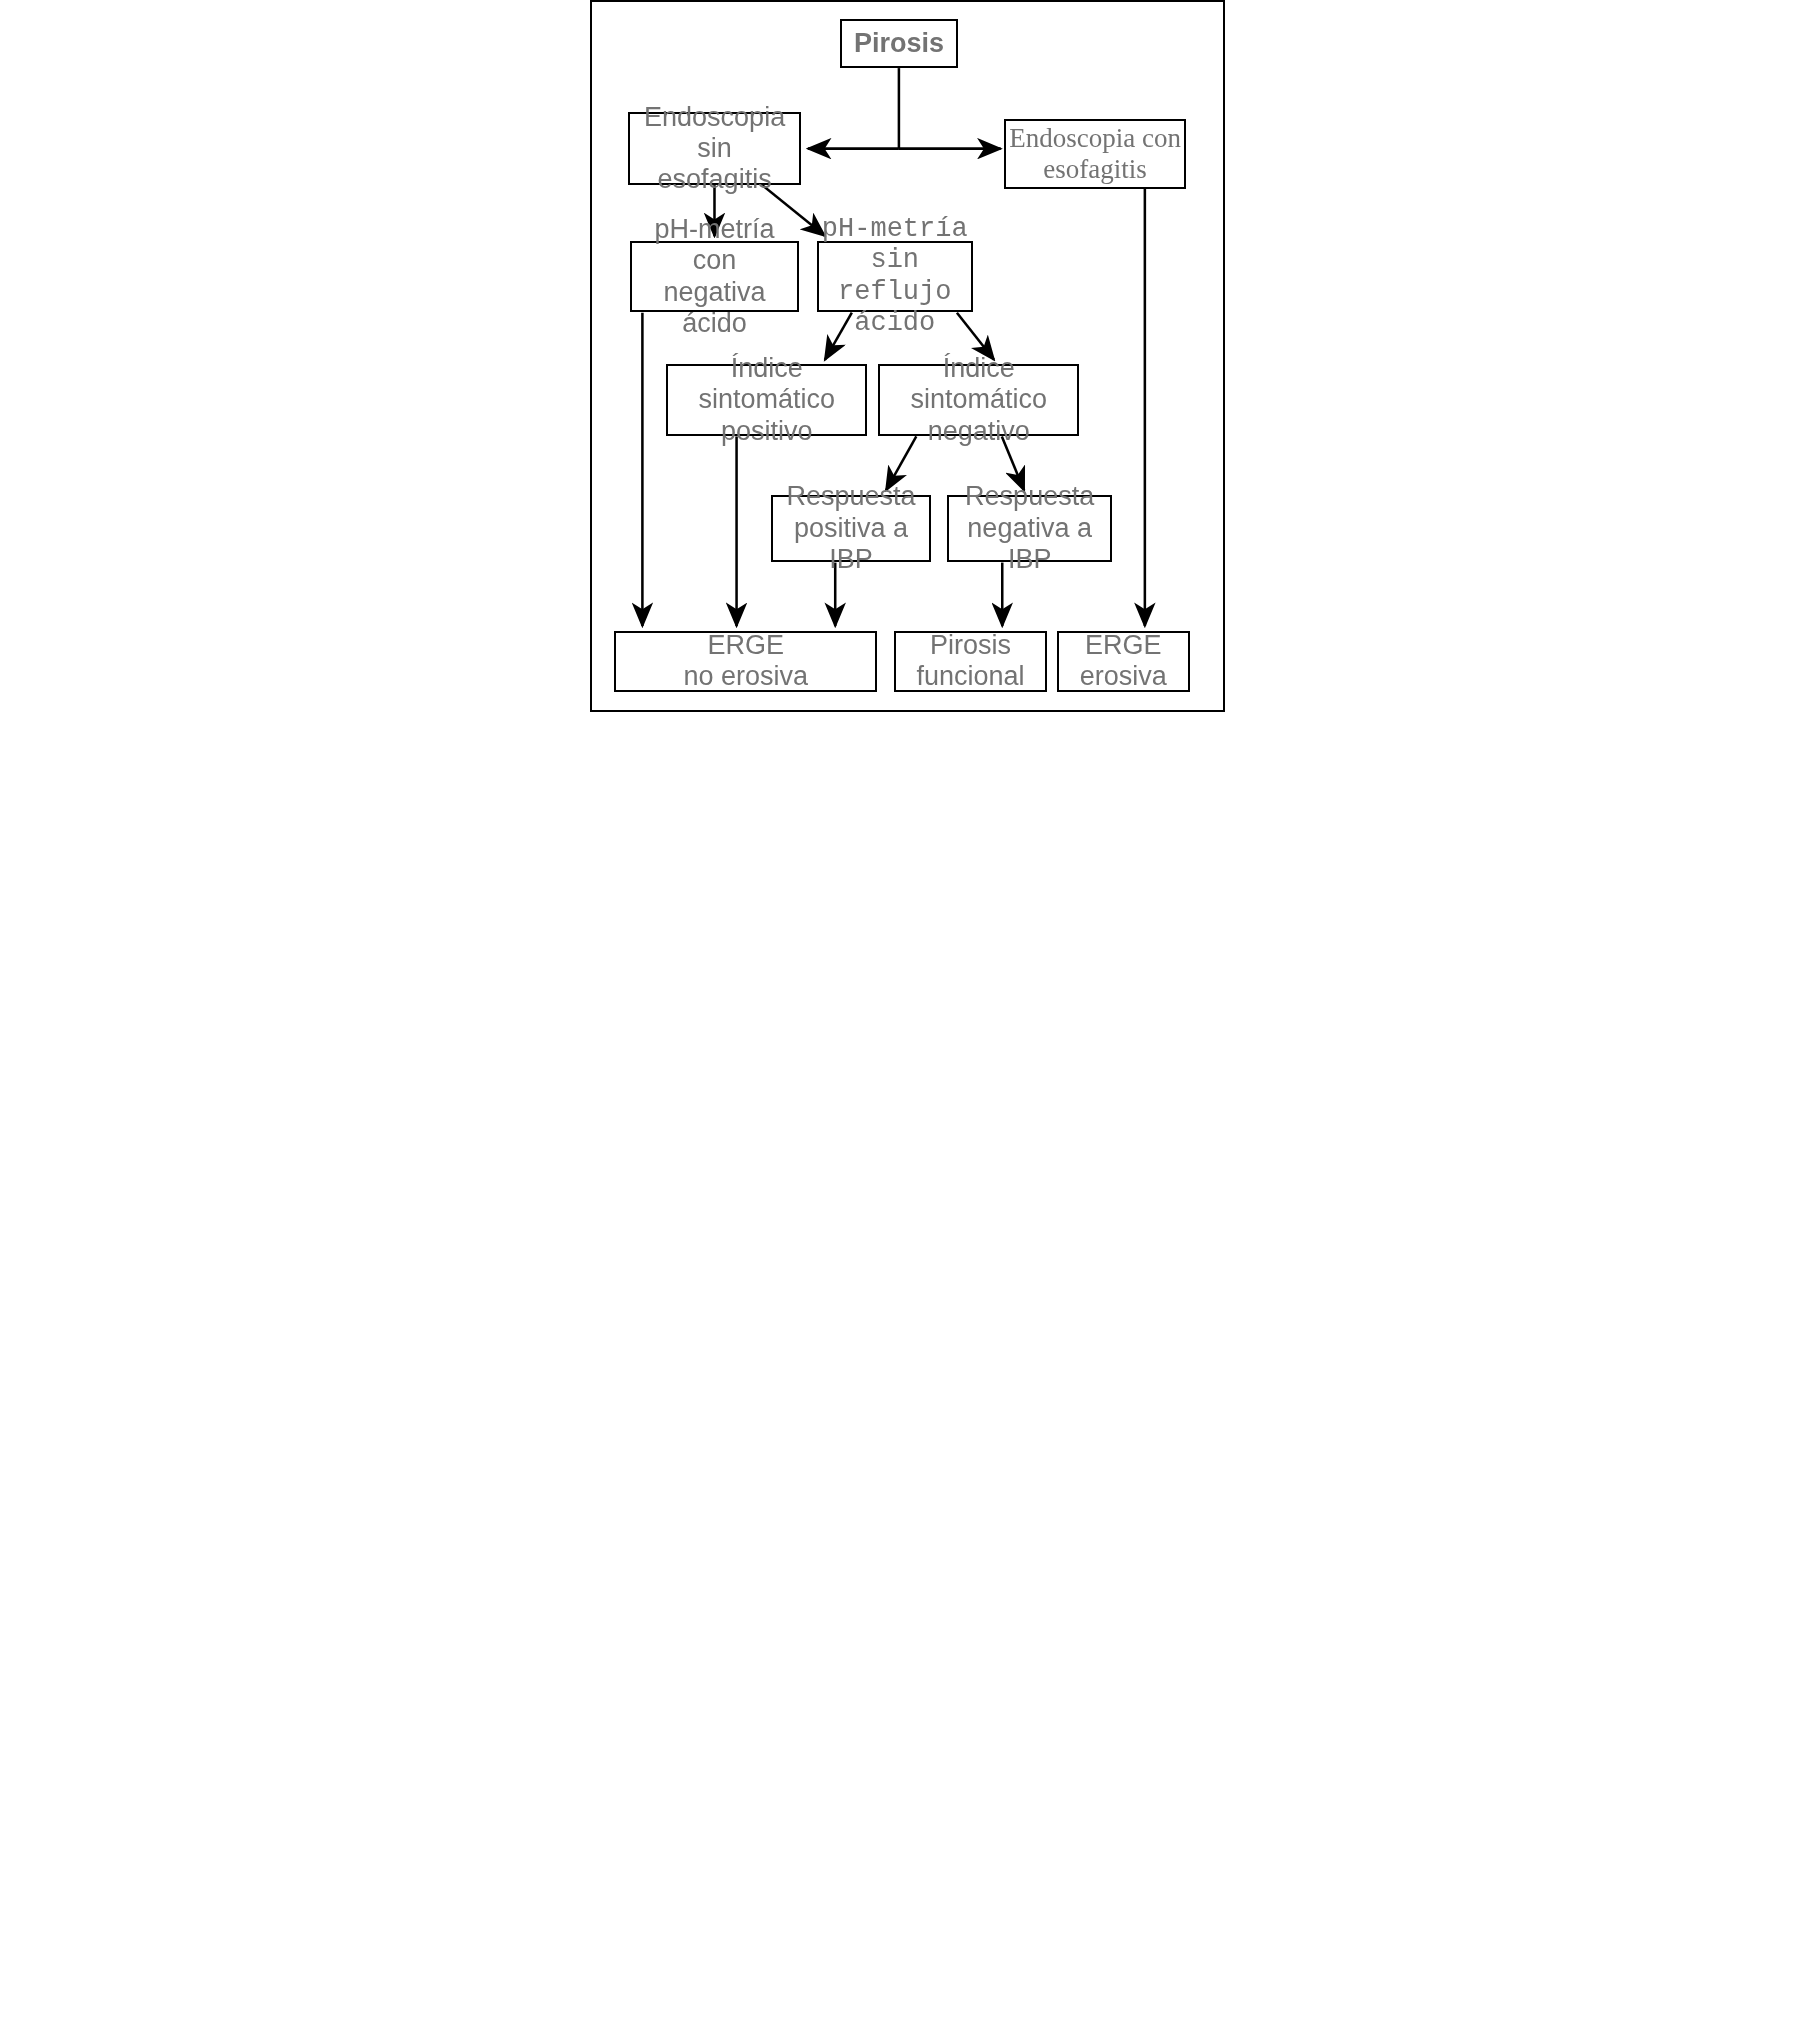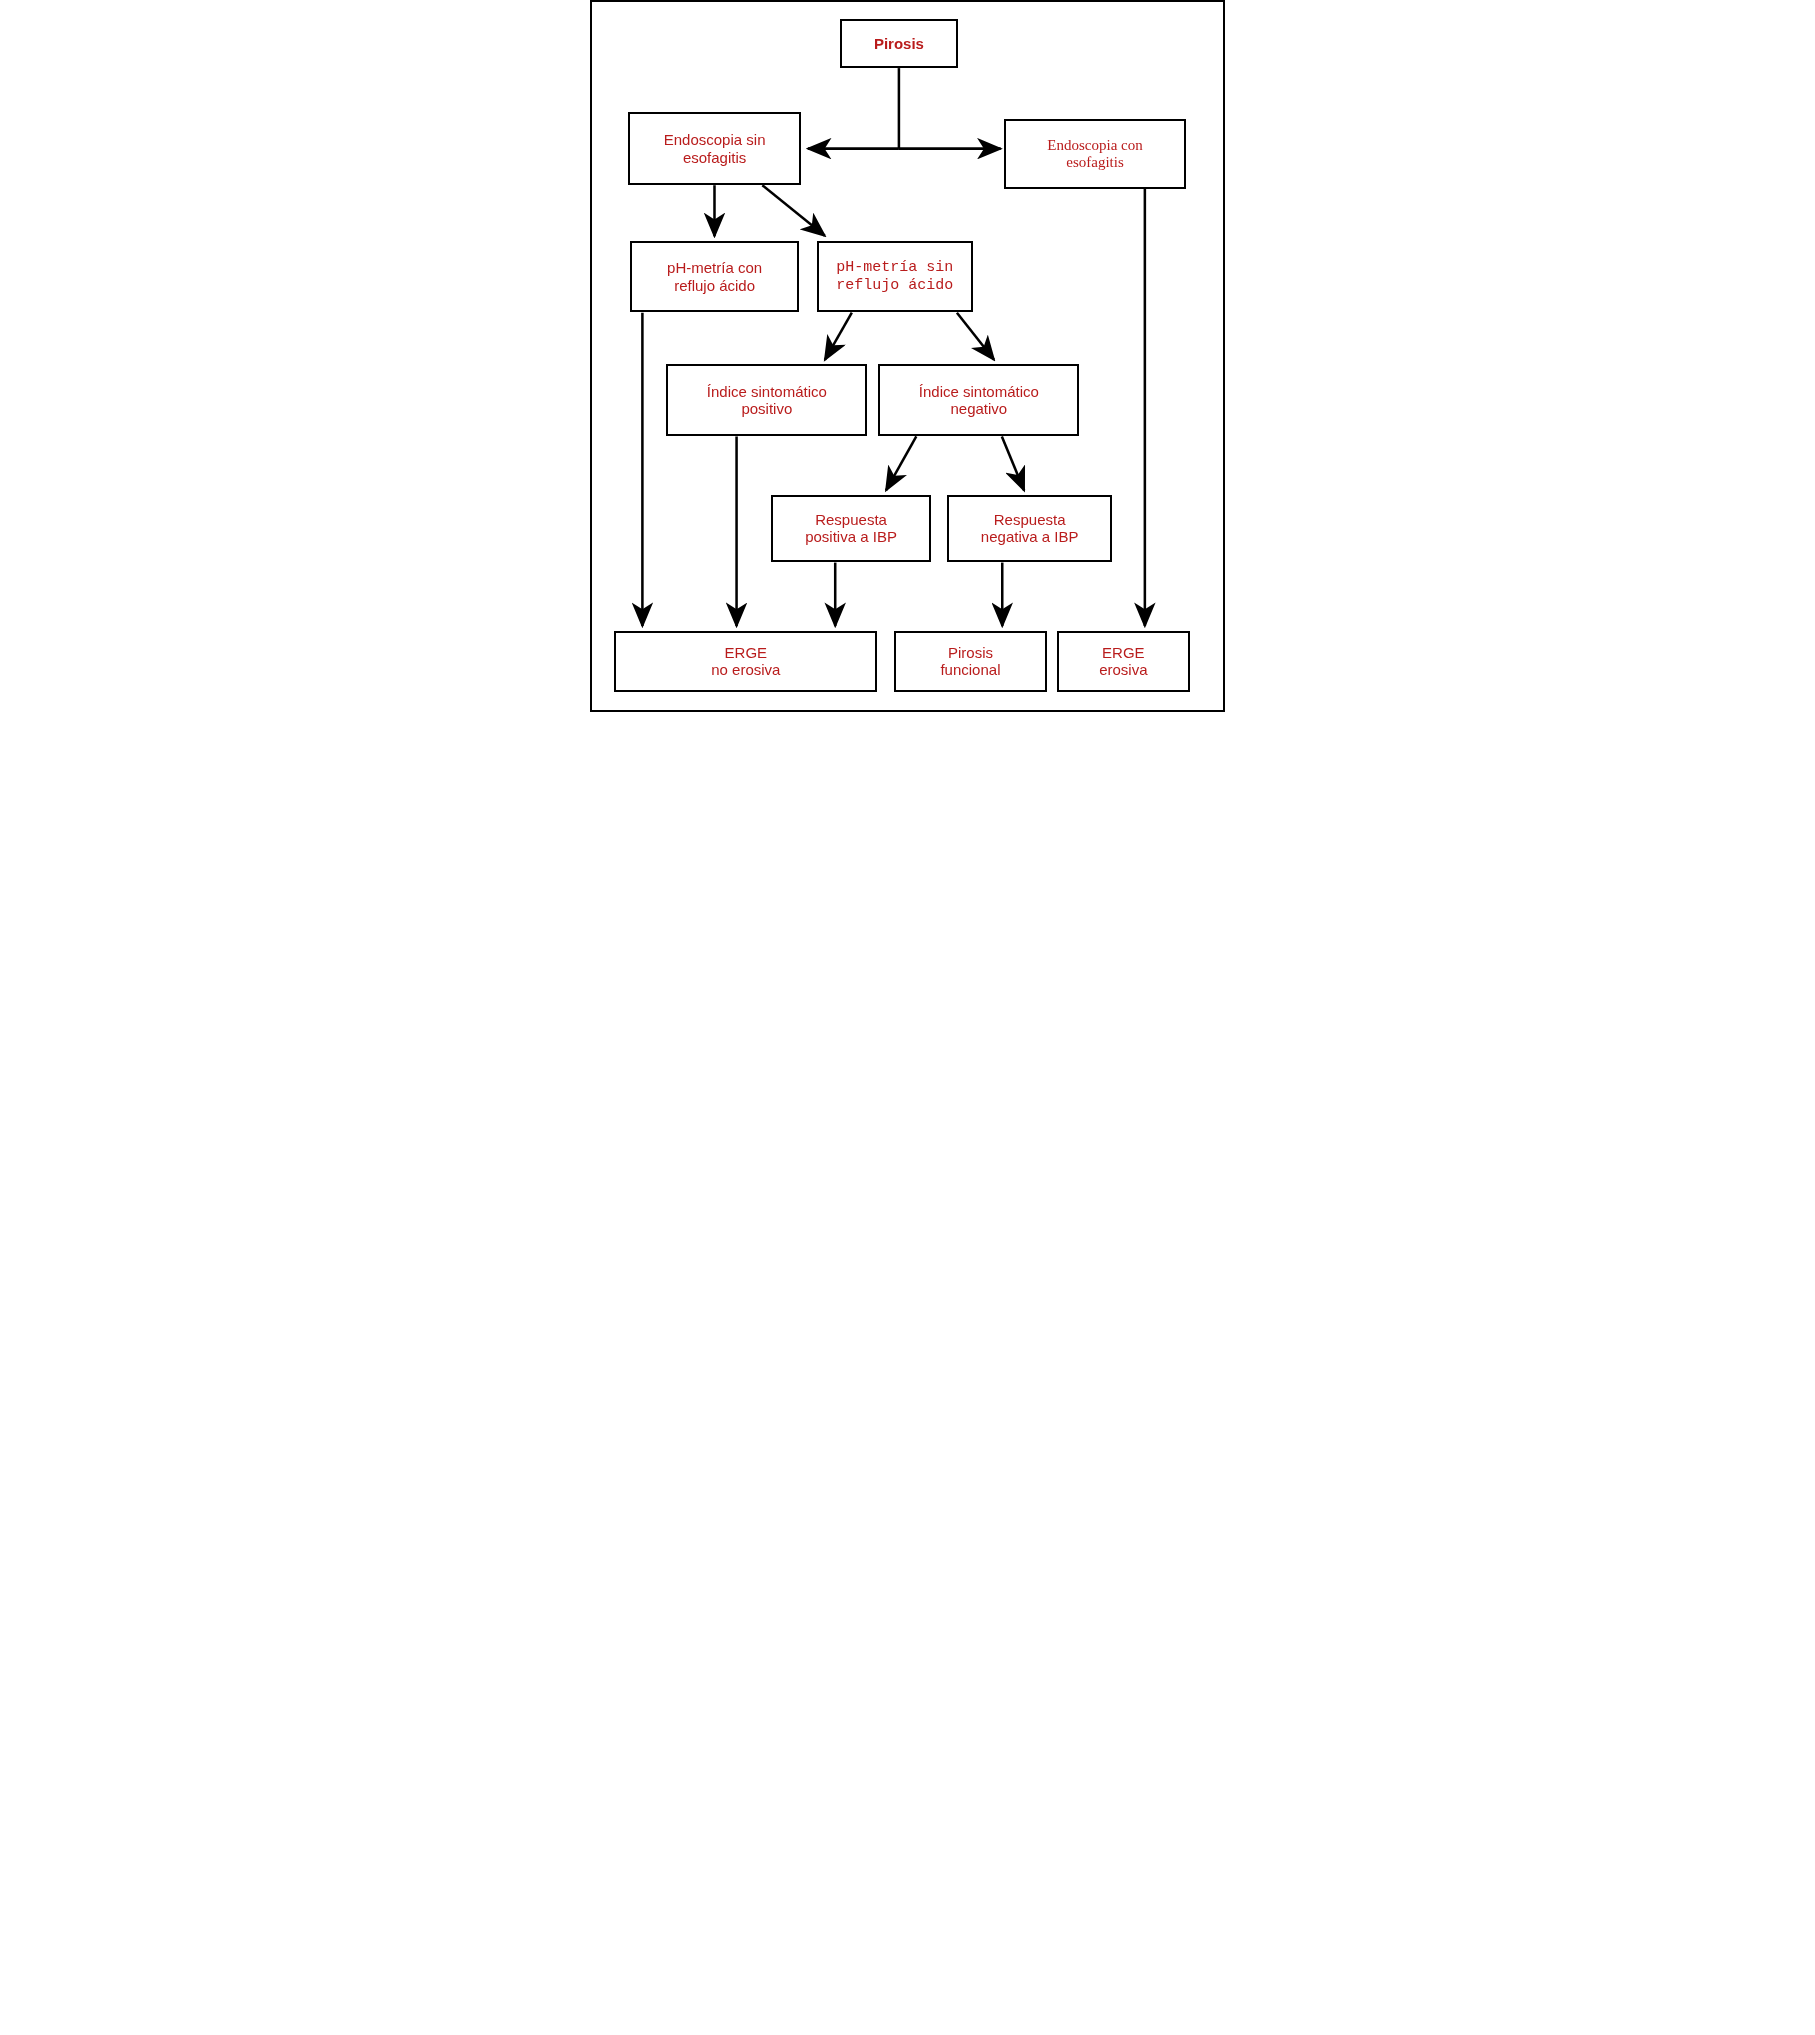--- a/index.html
+++ b/index.html
@@ -11,22 +11,22 @@
     border:2.8px solid #000000;
     box-sizing:border-box;
     font-family:"Liberation Sans", sans-serif;
   }
   svg.wires{position:absolute;left:0;top:0;width:100%;height:100%;display:block;}
   .node{
     position:absolute;
     display:flex;align-items:center;justify-content:center;
     text-align:center;
     border:2.2px solid #000000;
-    background:#ffffff;color:#b91c1c;
-    font-size:15px;line-height:1.16;
+    background:#ffffff;color:#737373;
+    font-size:27px;line-height:1.16;
     white-space:pre-line;
     box-sizing:border-box;
   }
   .node.bold{font-weight:bold;}
 </style>
 </head>
 <body>
 
 <div class="canvas">
 
@@ -63,21 +63,21 @@
 
   <div class="node bold" style="left:39.35%;top:2.43%;width:18.58%;height:6.90%;">Pirosis</div>
 
   <div class="node" style="left:5.73%;top:15.60%;width:27.40%;height:10.22%;">Endoscopia sin
 esofagitis</div>
 
   <div class="node" style="left:65.33%;top:16.57%;width:28.79%;height:9.80%;font-family:Liberation Serif, serif;">Endoscopia con
 esofagitis</div>
 
   <div class="node" style="left:6.04%;top:33.75%;width:26.78%;height:10.08%;">pH-metría con
-reflujo ácido</div>
+negativa ácido</div>
 
   <div class="node" style="left:35.60%;top:33.75%;width:24.77%;height:10.08%;font-family:Liberation Mono, monospace;">pH-metría sin
 reflujo ácido</div>
 
   <div class="node" style="left:11.76%;top:51.15%;width:31.89%;height:10.16%;">Índice sintomático
 positivo</div>
 
   <div class="node" style="left:45.36%;top:51.15%;width:31.89%;height:10.16%;">Índice sintomático
 negativo</div>
 

